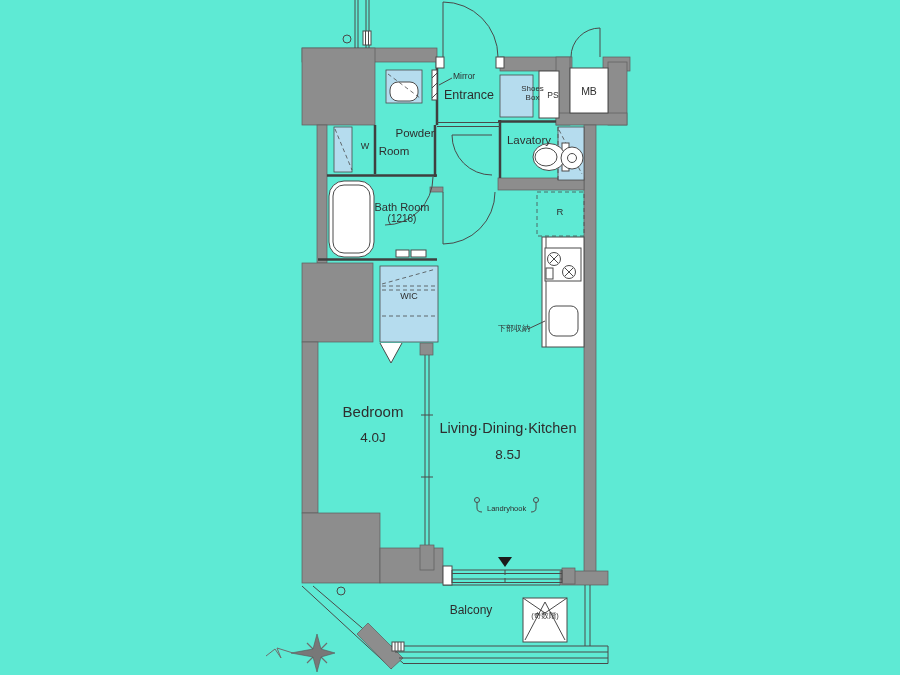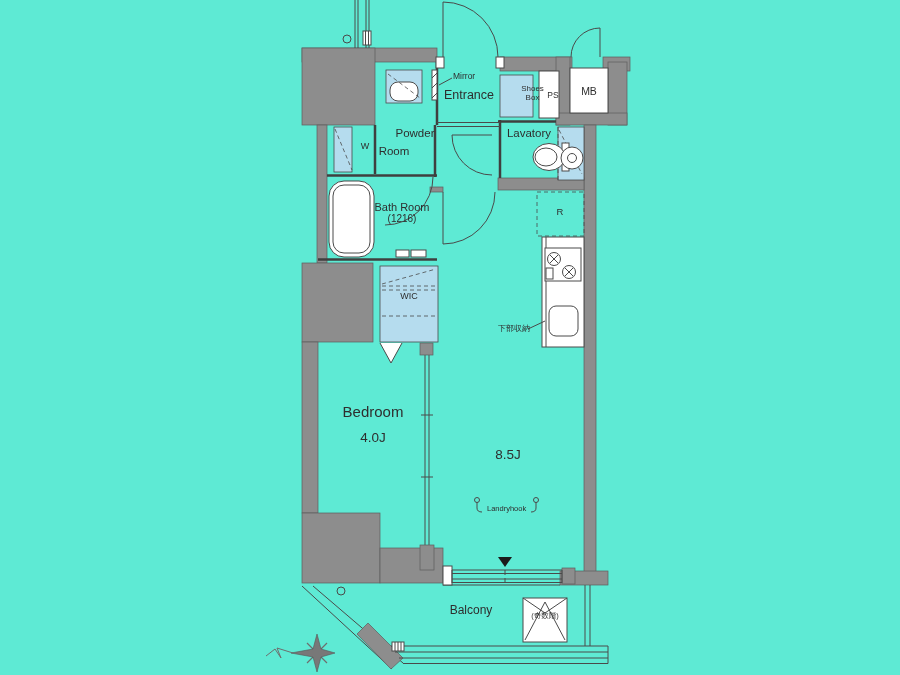--- a/index.html
+++ b/index.html
@@ -170,26 +170,27 @@
   <div class="lbl ctr" style="left:437px;top:88px;width:64px;font-size:12.5px;">Entrance</div>
   <div class="lbl ctr" style="left:500px;top:84px;width:33px;font-size:8px;margin-left:16px;">
     <span>Shoes</span><br>
     <span>Box</span>
   </div>
   <div class="lbl ctr" style="left:539px;top:91px;width:28px;font-size:8.5px;">PS</div>
   <div class="lbl ctr" style="left:568px;top:85px;width:42px;font-size:10.5px;">MB</div>
   <div class="lbl ctr" style="left:375px;top:127px;width:80px;font-size:11.5px;">Powder</div>
   <div class="lbl ctr" style="left:375px;top:145px;width:38px;font-size:11.5px;">Room</div>
   <div class="lbl ctr" style="left:356px;top:141px;width:18px;font-size:9px;">W</div>
-  <div class="lbl ctr" style="left:498px;top:127px;width:62px;font-size:11.5px;">Lavatory</div>
+  <div class="lbl ctr" style="left:498px;top:134px;width:62px;font-size:11.5px;">Lavatory</div>
   <div class="lbl ctr" style="left:370px;top:201px;width:64px;font-size:11px;">Bath Room</div>
   <div class="lbl ctr" style="left:370px;top:213px;width:64px;font-size:10px;text-align:center;">(1216)</div>
   <div class="lbl ctr" style="left:550px;top:207px;width:20px;font-size:9.5px;">R</div>
   <div class="lbl ctr" style="left:388px;top:291px;width:42px;font-size:9px;">WIC</div>
   <div class="lbl" style="left:498px;top:324px;font-size:8px;">下部収納</div>
   <div class="lbl ctr" style="left:332px;top:403px;width:82px;font-size:15px;">Bedroom</div>
   <div class="lbl ctr" style="left:332px;top:430px;width:82px;font-size:13.5px;">4.0J</div>
+  <div class="lbl ctr" style="left:430px;top:420px;width:156px;font-size:14.5px;">Living·Dining·Kitchen</div>
   <div class="lbl ctr" style="left:430px;top:447px;width:156px;font-size:13.5px;">8.5J</div>
   <div class="lbl" style="left:487px;top:505px;font-size:7.5px;">Landryhook</div>
   <div class="lbl ctr" style="left:440px;top:604px;width:62px;font-size:12px;">Balcony</div>
   <div class="lbl ctr" style="left:521px;top:612px;width:48px;font-size:7.5px;">(奇数階)</div>
 
 </div>
 
 </body></html>

